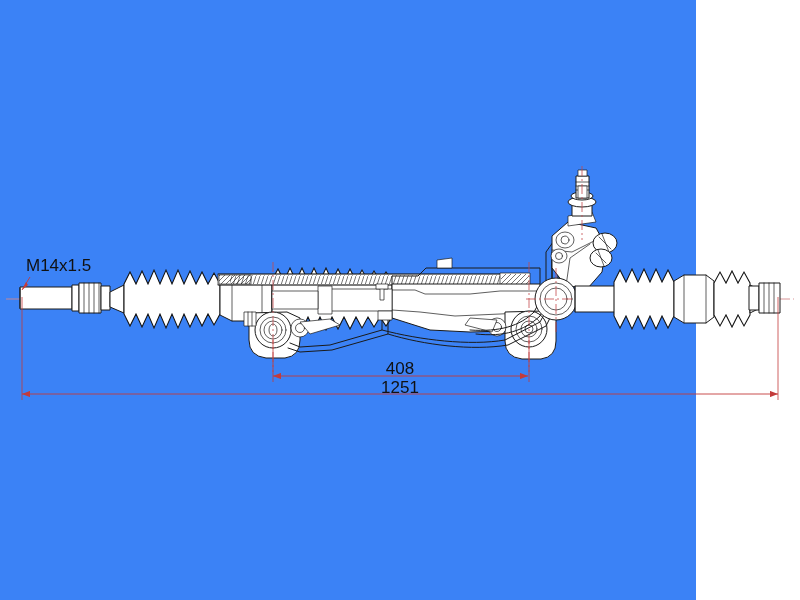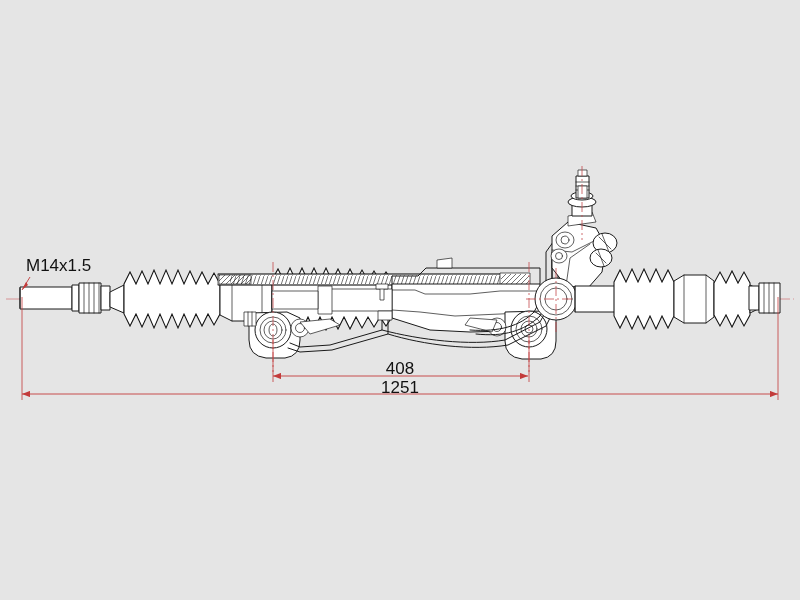--- a/index.html
+++ b/index.html
@@ -9,23 +9,23 @@
     background: #ffffff;
   }
   body {
     width: 800px;
     height: 600px;
     overflow: hidden;
     font-family: "Liberation Sans", sans-serif;
   }
   #drawing-root {
     position: relative;
-    width: 800px;
+    width: 696px;
     height: 600px;
-    background: #e5e5e5;
+    background: #3b82f6;
   }
   #drawing-svg {
     display: block;
     width: 800px;
     height: 600px;
   }
   .outline {
     fill: none;
     stroke: #1a1a1a;
     stroke-width: 1;

